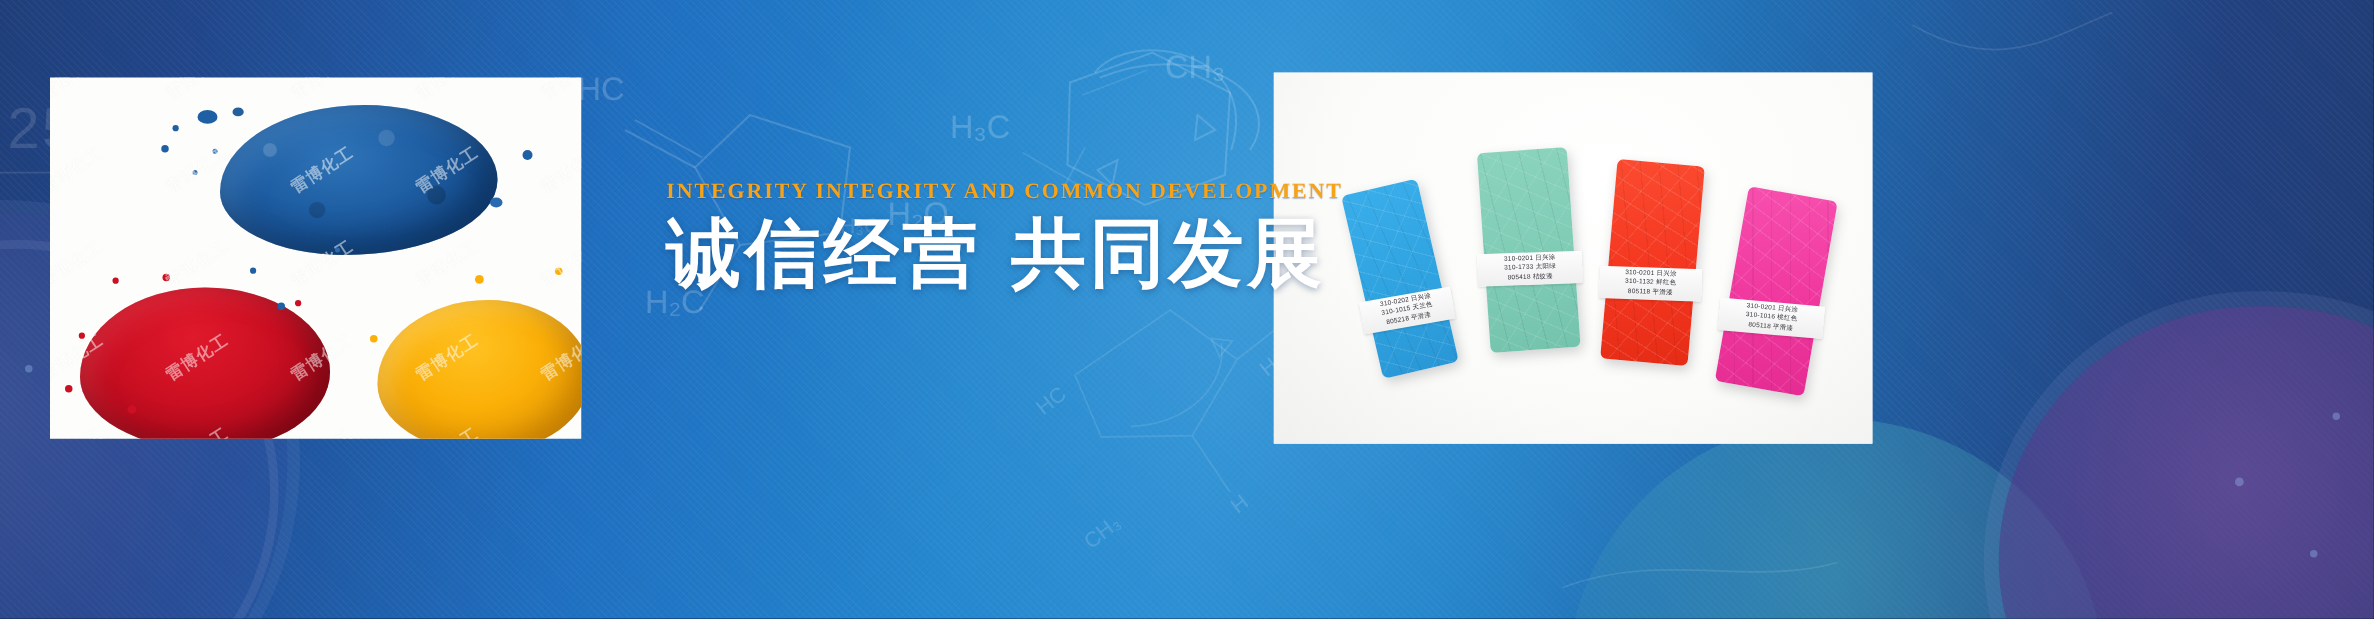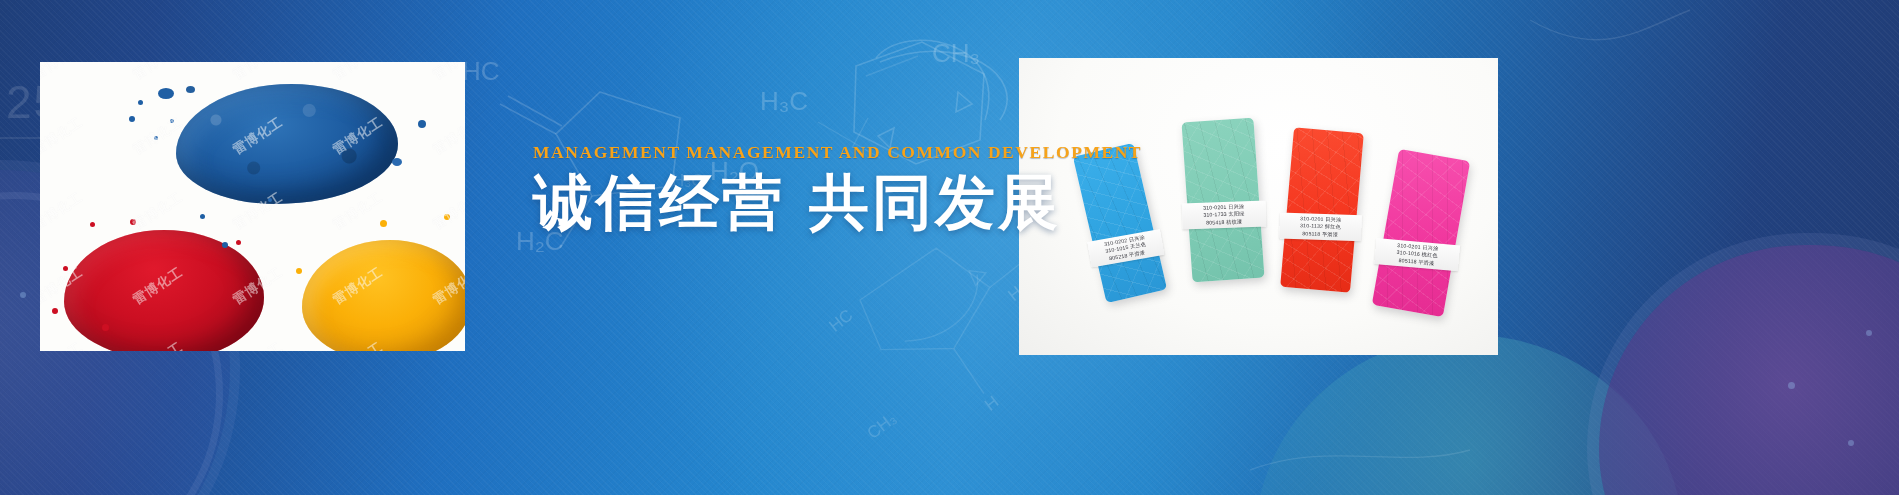--- a/index.html
+++ b/index.html
@@ -433,17 +433,17 @@
             <div>310-1016    桃红色</div>
             <div>805118        平滑漆</div>
           </div>
         </div>
       </div>
 
     </div>
   </div>
 
   <div class="text-block">
-    <div class="tagline">MANAGEMENT MANAGEMENT AND COMMON DEVELOPMENT</div>
+    <div class="tagline">INTEGRITY INTEGRITY AND COMMON DEVELOPMENT</div>
     <div class="headline">诚信经营 共同发展</div>
   </div>
 
 </div>
 
 </body></html>

